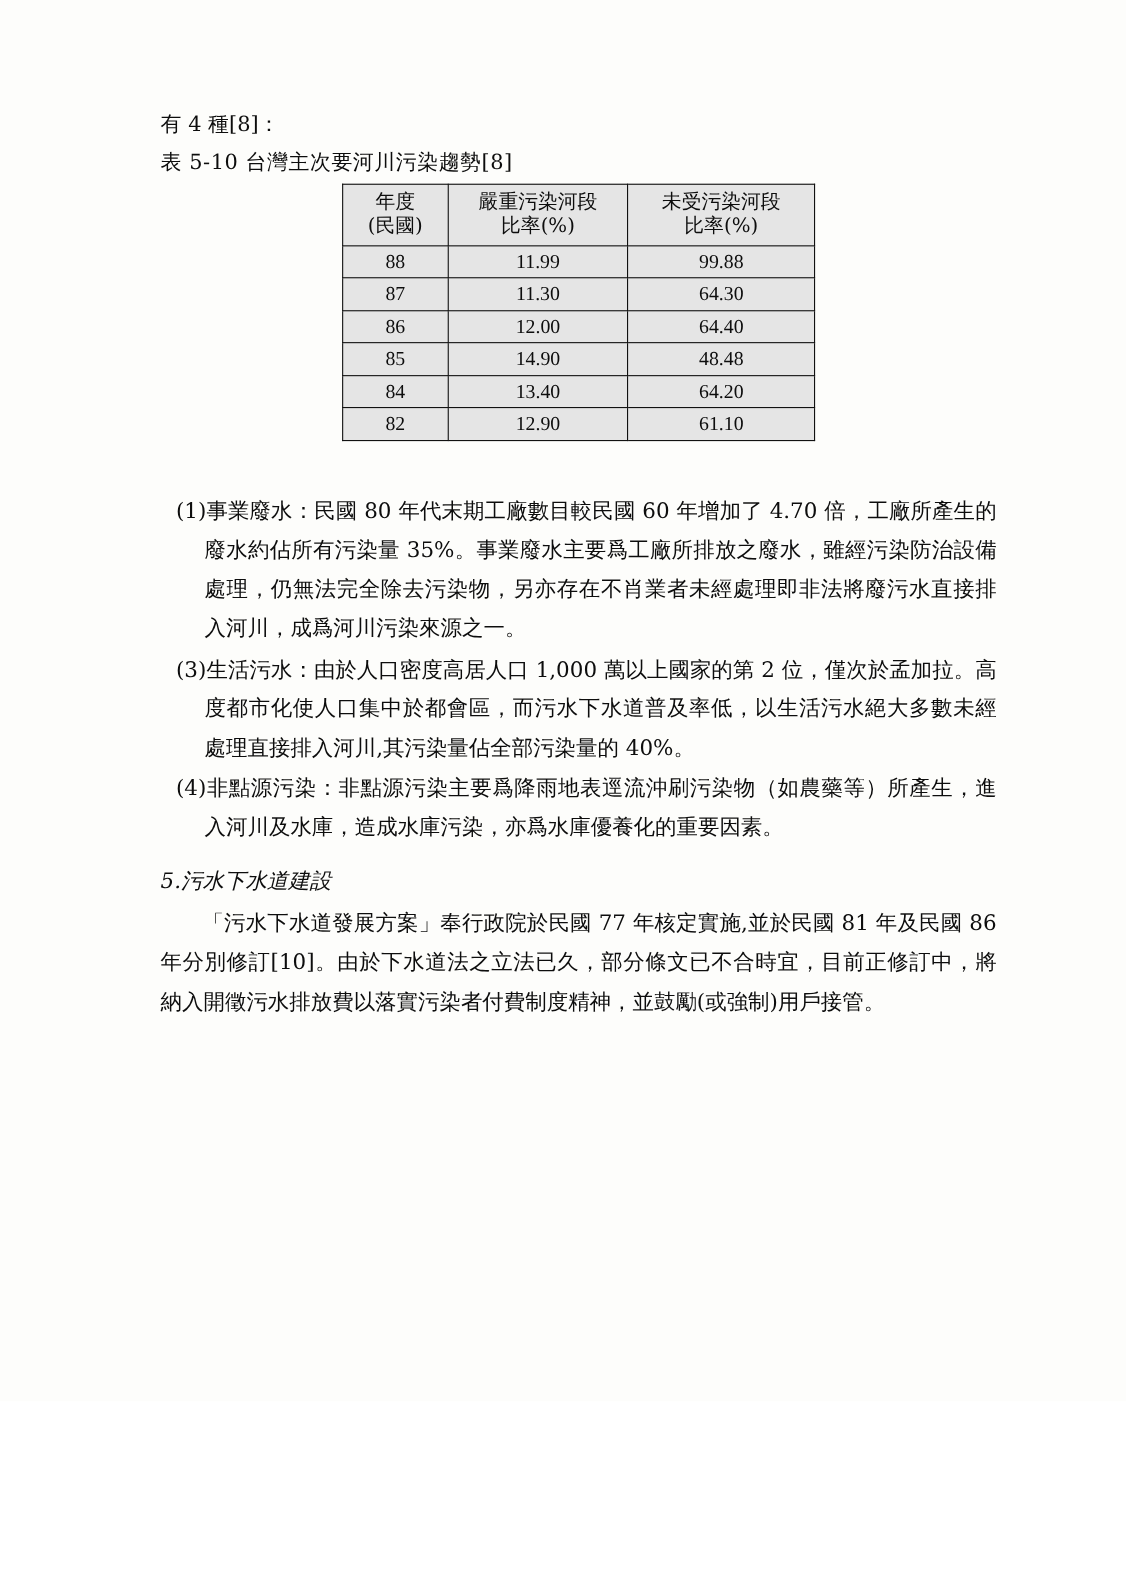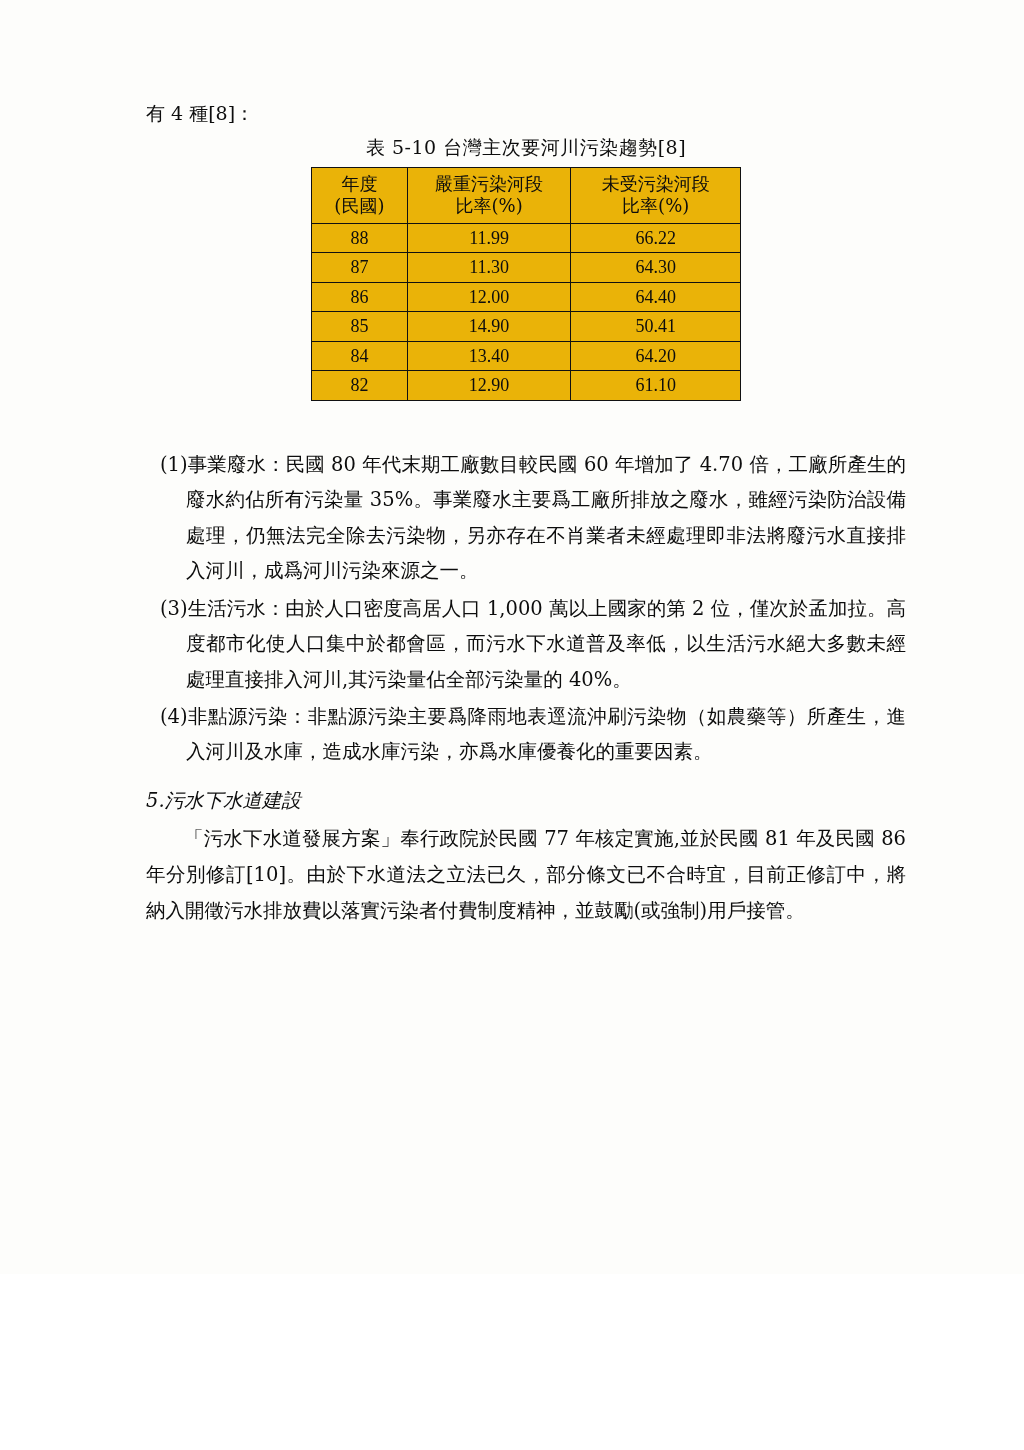--- a/index.html
+++ b/index.html
@@ -21,30 +21,29 @@
     left: 146px;
     top: 100px;
     width: 760px;
   }
   .lead-line {
     font-size: 19px;
     line-height: 1.4;
     margin: 0 0 6px 0;
   }
   .table-caption {
-    text-align: center;
     font-size: 19px;
     margin: 8px 0 6px 0;
     letter-spacing: 0.5px;
   }
   table.data-table {
     border-collapse: collapse;
     margin: 0 auto;
     width: 430px;
-    background: #eab308;
+    background: #e5e5e5;
   }
   table.data-table th,
   table.data-table td {
     border: 1.6px solid #111;
     text-align: center;
     font-size: 18px;
     padding: 3px 2px;
     font-weight: normal;
     line-height: 1.25;
   }
@@ -127,36 +126,36 @@
           <th>
             <div>未受污染河段</div>
             <div>比率(%)</div>
           </th>
         </tr>
       </thead>
       <tbody>
         <tr>
           <td class="num">88</td>
           <td class="num">11.99</td>
-          <td class="num">66.22</td>
+          <td class="num">99.88</td>
         </tr>
         <tr>
           <td class="num">87</td>
           <td class="num">11.30</td>
           <td class="num">64.30</td>
         </tr>
         <tr>
           <td class="num">86</td>
           <td class="num">12.00</td>
           <td class="num">64.40</td>
         </tr>
         <tr>
           <td class="num">85</td>
           <td class="num">14.90</td>
-          <td class="num">50.41</td>
+          <td class="num">48.48</td>
         </tr>
         <tr>
           <td class="num">84</td>
           <td class="num">13.40</td>
           <td class="num">64.20</td>
         </tr>
         <tr>
           <td class="num">82</td>
           <td class="num">12.90</td>
           <td class="num">61.10</td>

